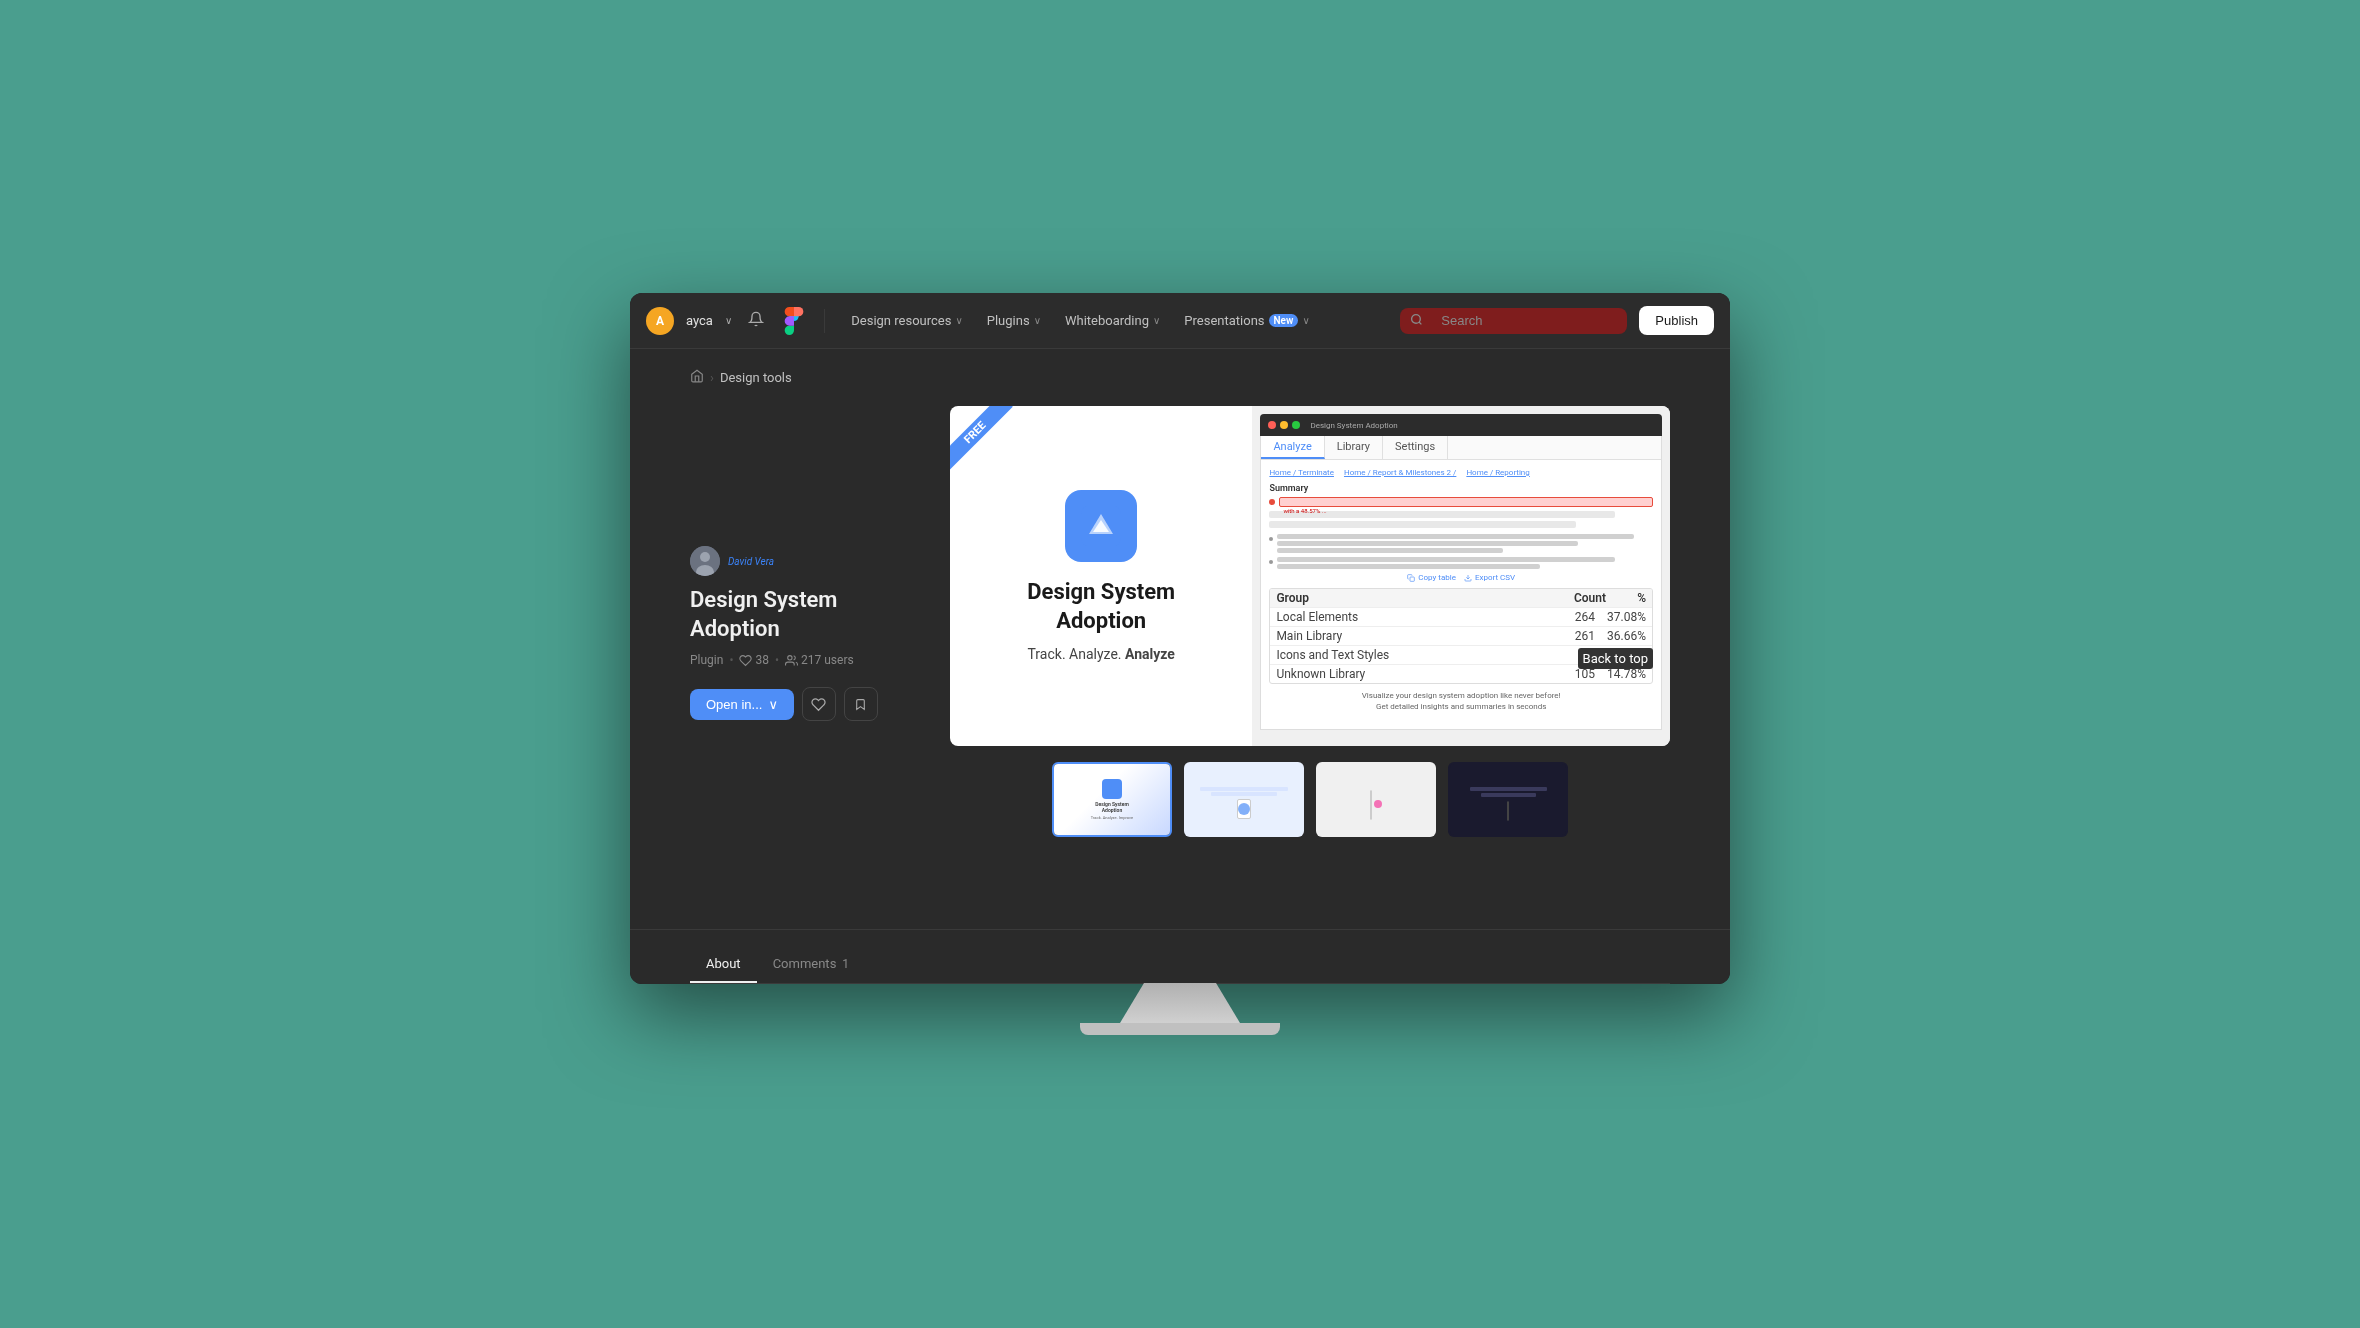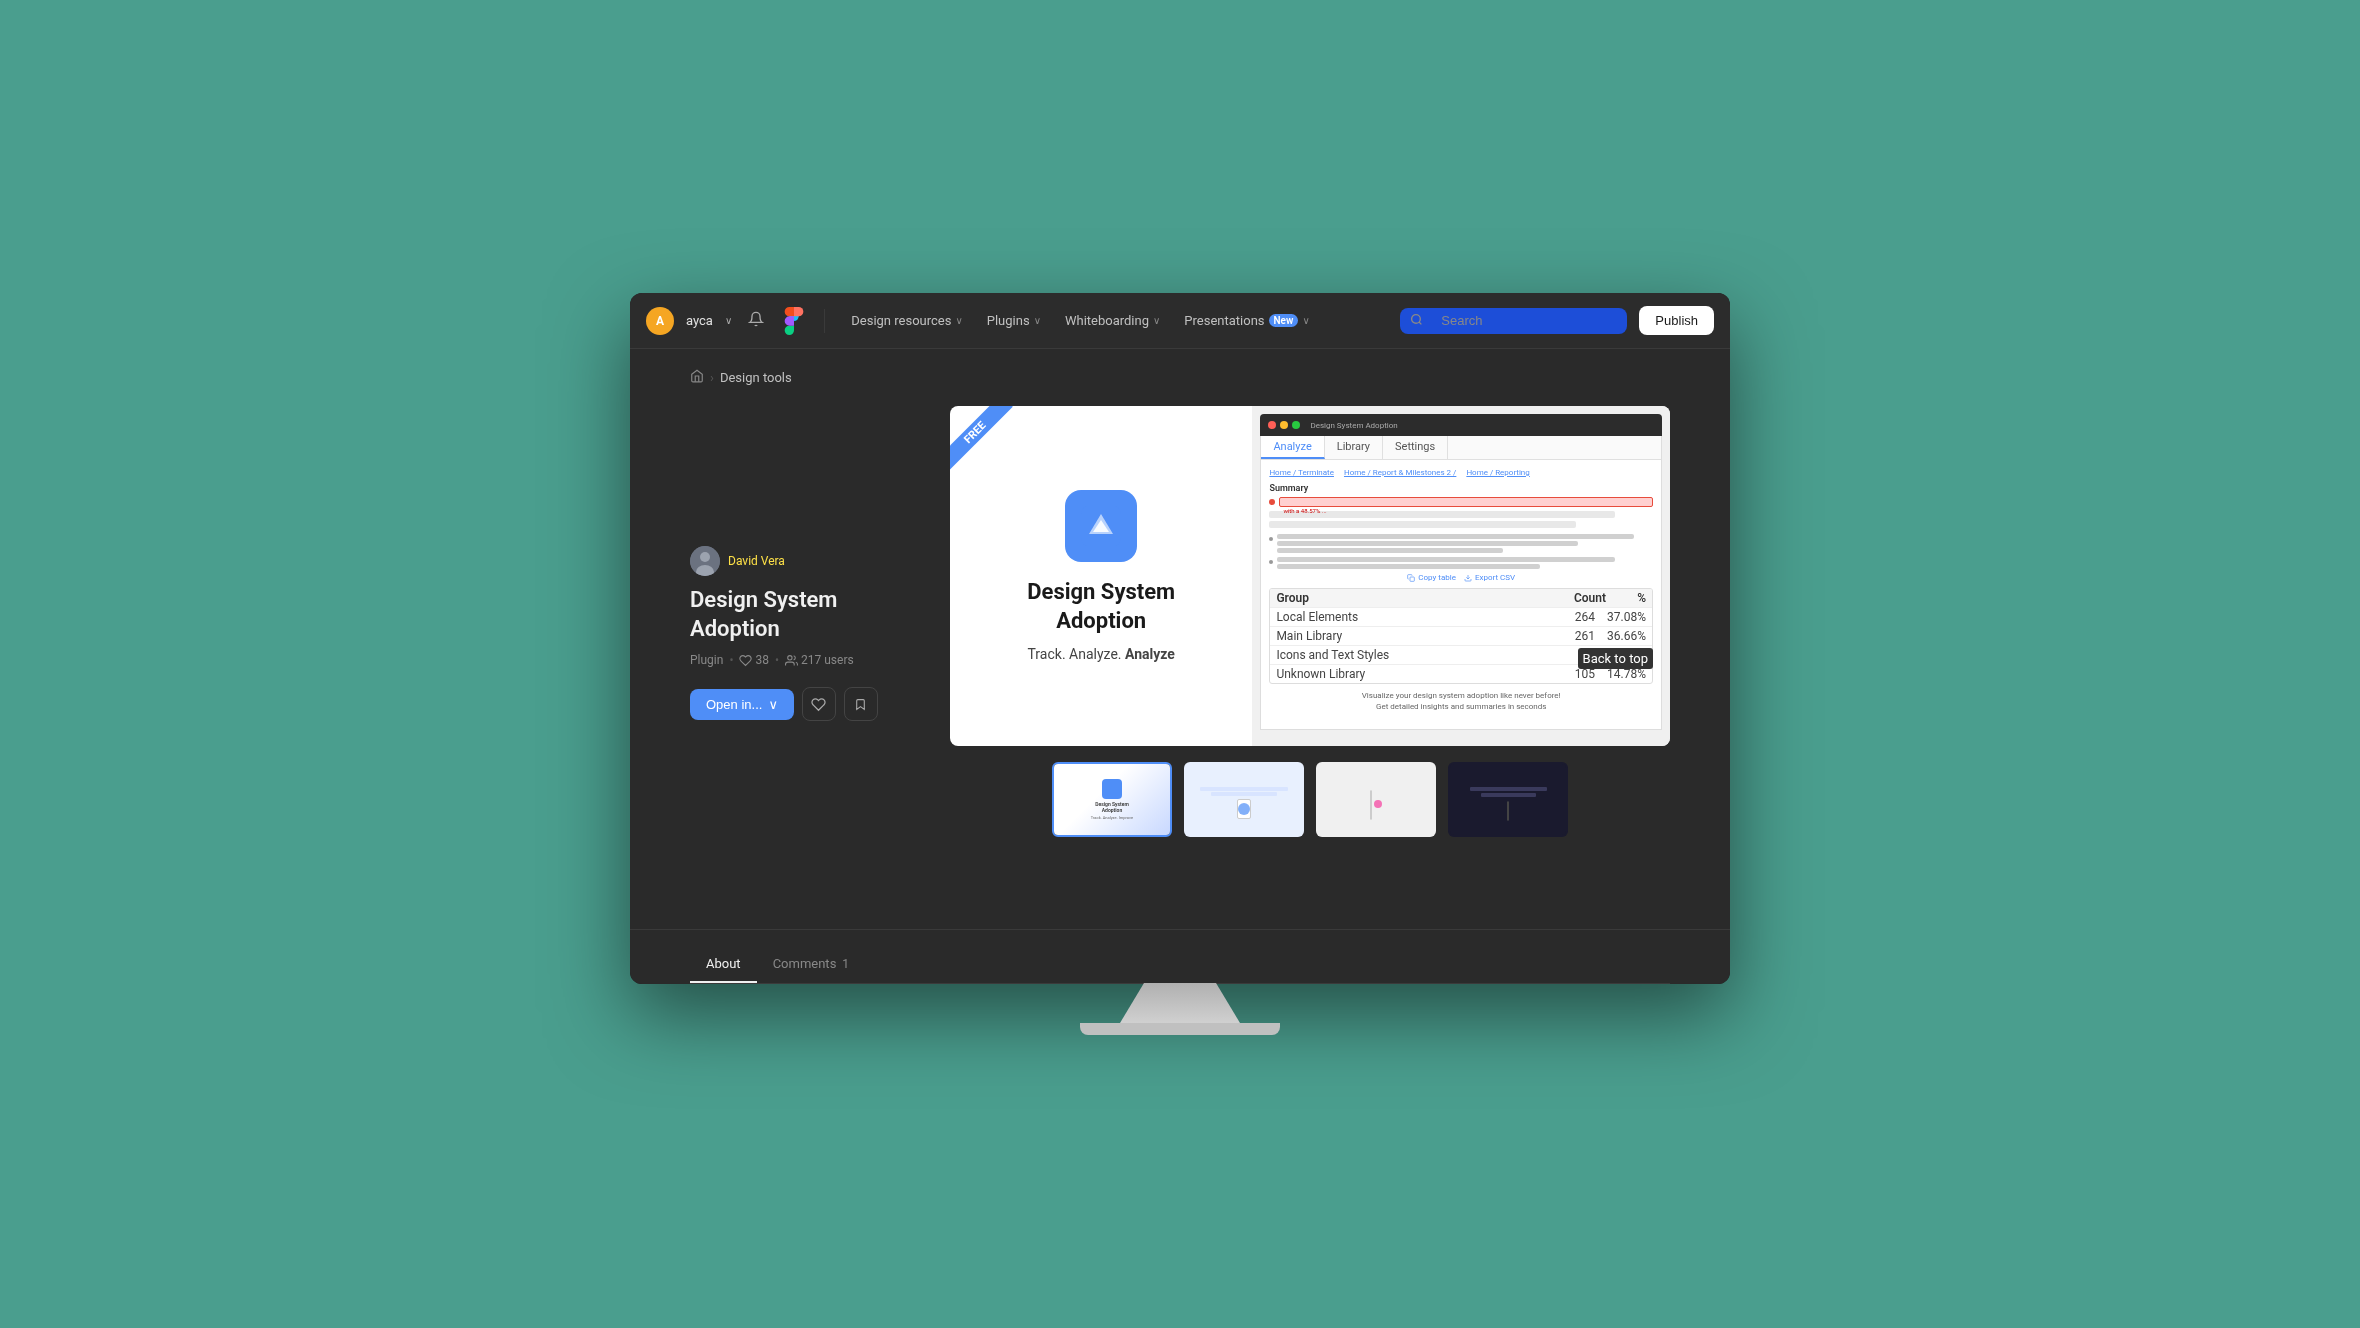--- a/index.html
+++ b/index.html
@@ -104,21 +104,21 @@
       background: #4f8ef7;
       color: #fff;
       font-size: 10px;
       font-weight: 600;
       padding: 1px 5px;
       border-radius: 10px;
     }
     .nav-search {
       display: flex;
       align-items: center;
-      background: #1d4ed8;
+      background: #7f1d1d;
       border-radius: 8px;
       padding: 5px 10px;
       gap: 18px;
       min-width: 180px;
     }
     .nav-search input {
       background: transparent;
       border: none;
       outline: none;
       color: #c0c0c0;
@@ -183,22 +183,23 @@
       border-radius: 50%;
       background: #6b7280;
       display: flex;
       align-items: center;
       justify-content: center;
       font-size: 12px;
       color: #fff;
       overflow: hidden;
     }
     .author-name {
-      color: #fde047;
-      font-size: 12px;
+      color: #3b82f6;
+      font-size: 10px;
+      font-style: italic;
     }
     .plugin-title {
       color: #f0f0f0;
       font-size: 22px;
       font-weight: 600;
       margin-bottom: 10px;
       line-height: 1.3;
     }
     .plugin-meta {
       display: flex;

